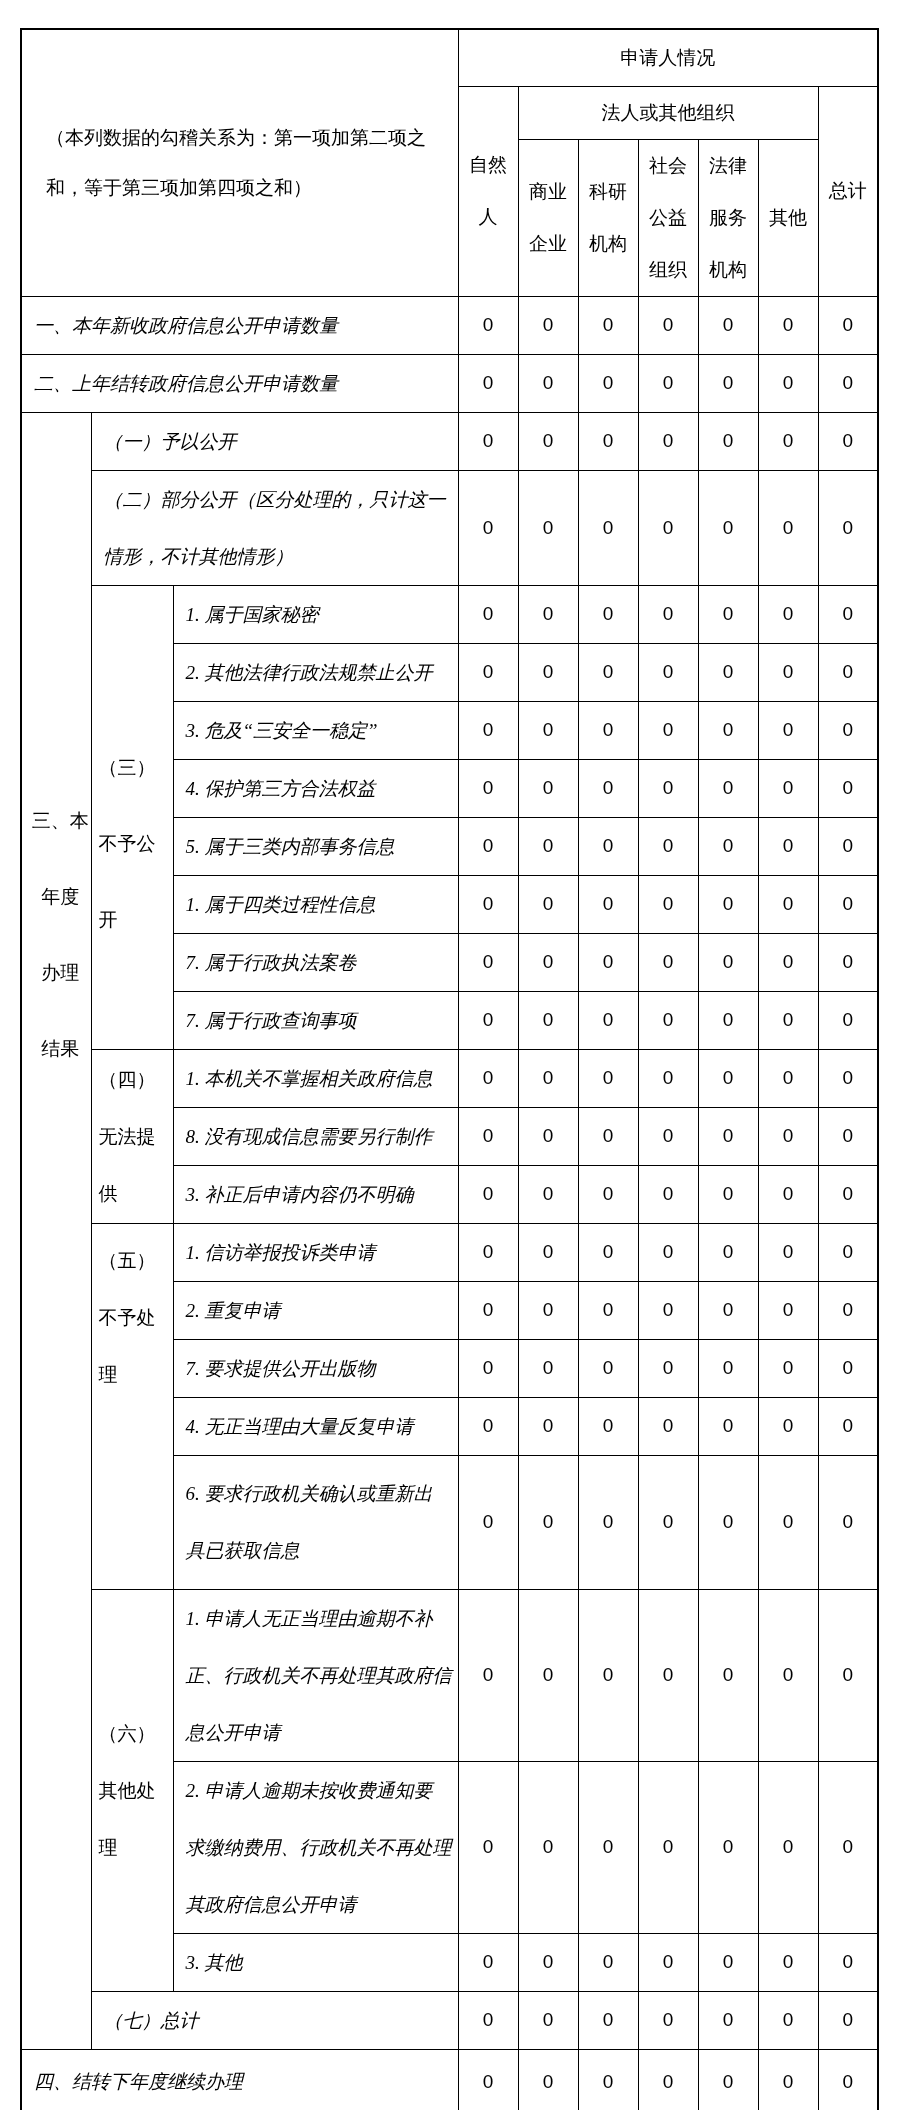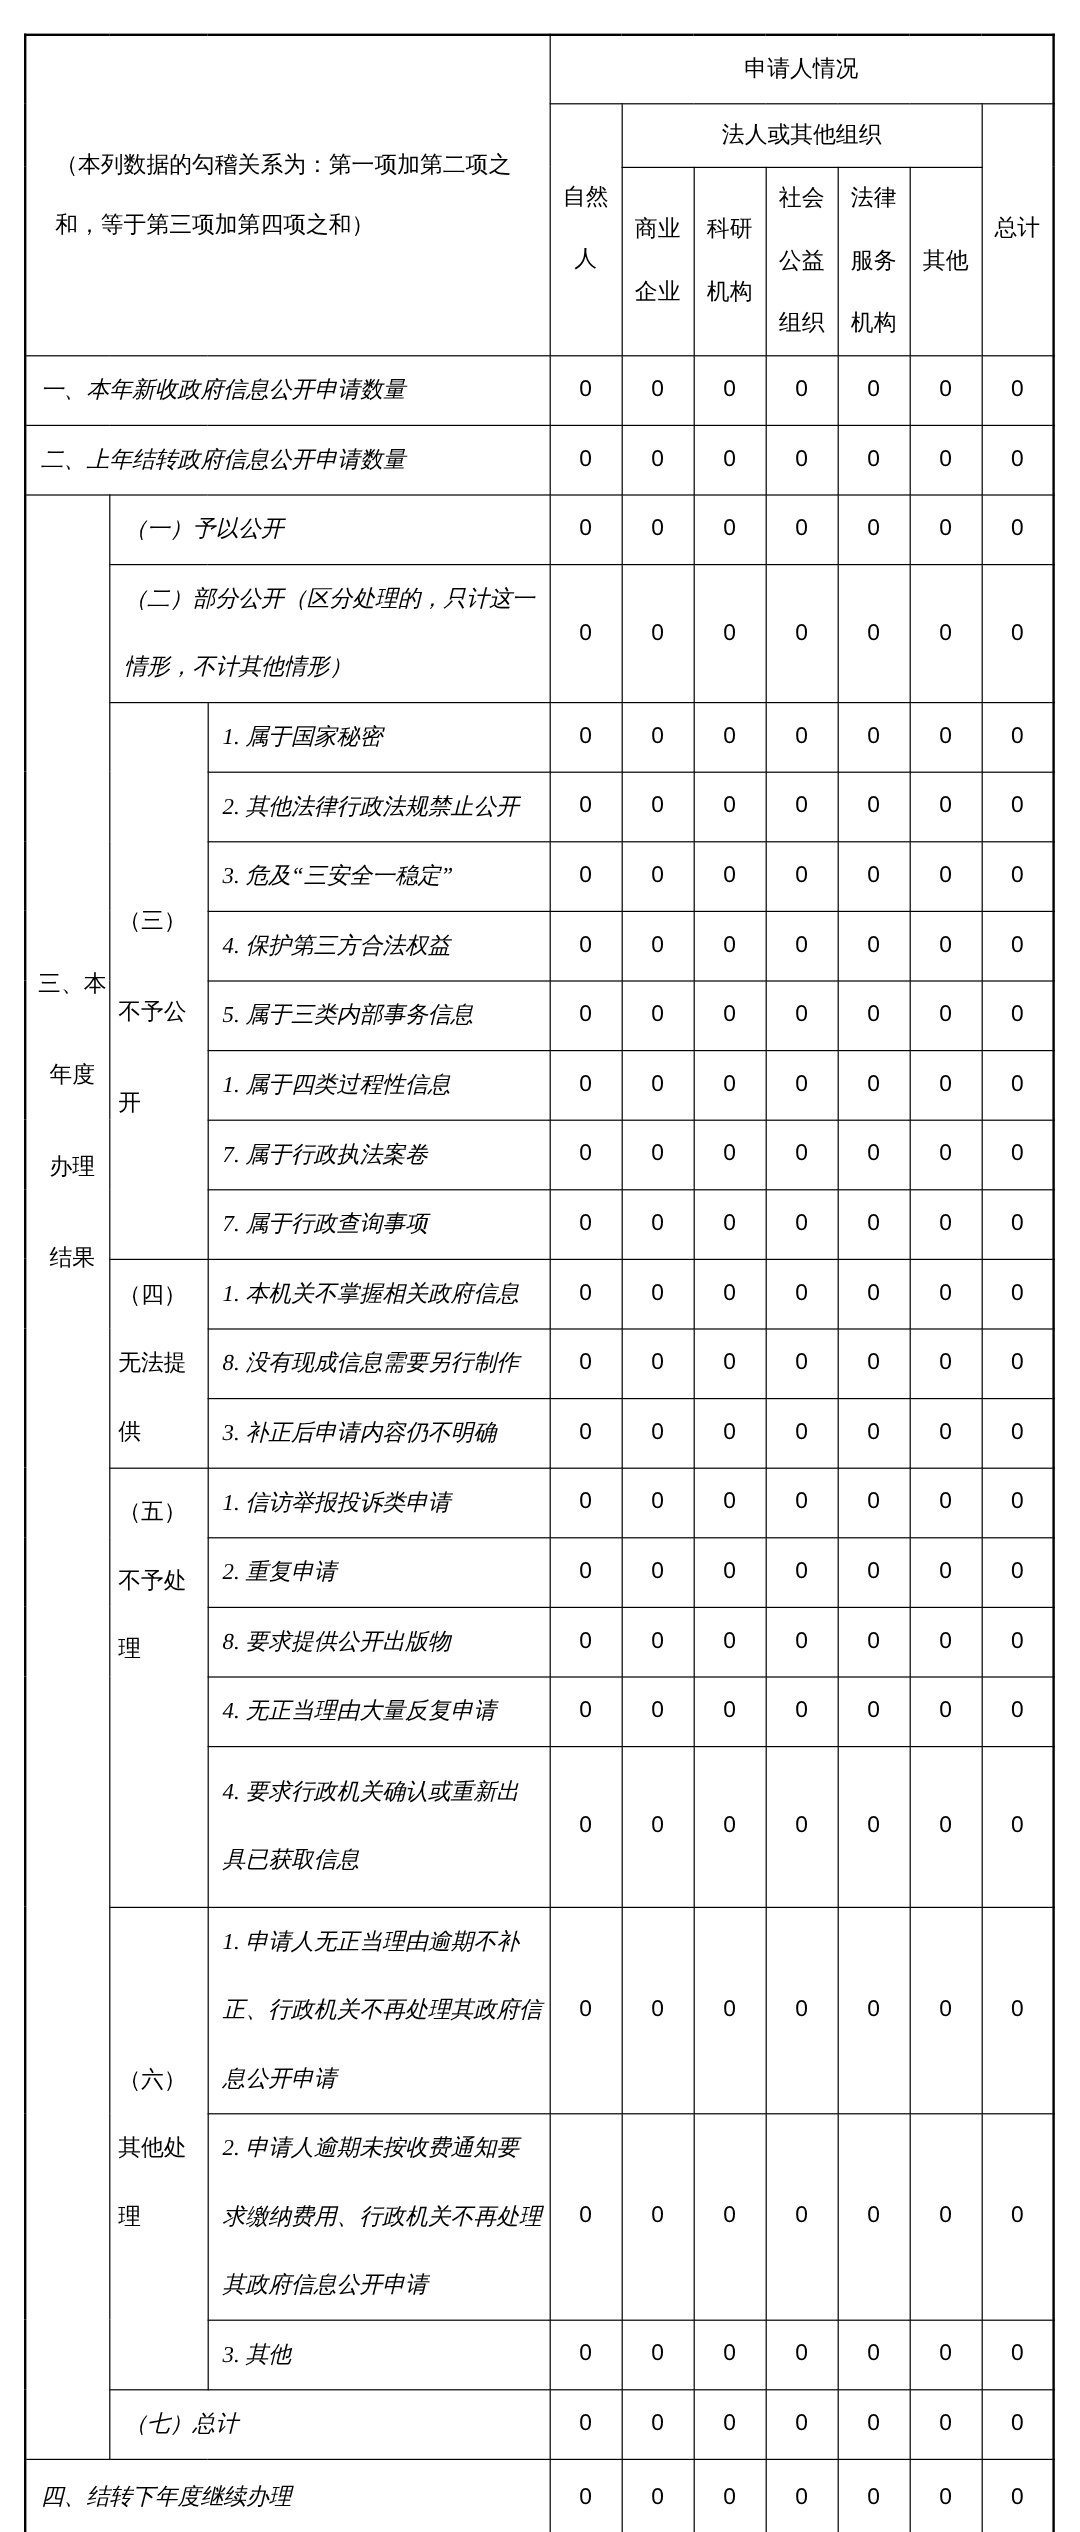--- a/index.html
+++ b/index.html
@@ -279,41 +279,41 @@
     <td class="lbl">2. 重复申请</td>
   <td class="v">0</td>
         <td class="v">0</td>
         <td class="v">0</td>
         <td class="v">0</td>
         <td class="v">0</td>
         <td class="v">0</td>
         <td class="v">0</td>
       </tr>
   <tr class="h57">
-    <td class="lbl">8. 要求提供公开出版物</td>
+    <td class="lbl">7. 要求提供公开出版物</td>
   <td class="v">0</td>
         <td class="v">0</td>
         <td class="v">0</td>
         <td class="v">0</td>
         <td class="v">0</td>
         <td class="v">0</td>
         <td class="v">0</td>
       </tr>
   <tr class="h57">
     <td class="lbl">4. 无正当理由大量反复申请</td>
   <td class="v">0</td>
         <td class="v">0</td>
         <td class="v">0</td>
         <td class="v">0</td>
         <td class="v">0</td>
         <td class="v">0</td>
         <td class="v">0</td>
       </tr>
   <tr class="h134">
-    <td class="lbl">4. 要求行政机关确认或重新出
+    <td class="lbl">6. 要求行政机关确认或重新出
 具已获取信息</td>
   <td class="v">0</td>
         <td class="v">0</td>
         <td class="v">0</td>
         <td class="v">0</td>
         <td class="v">0</td>
         <td class="v">0</td>
         <td class="v">0</td>
       </tr>
 

